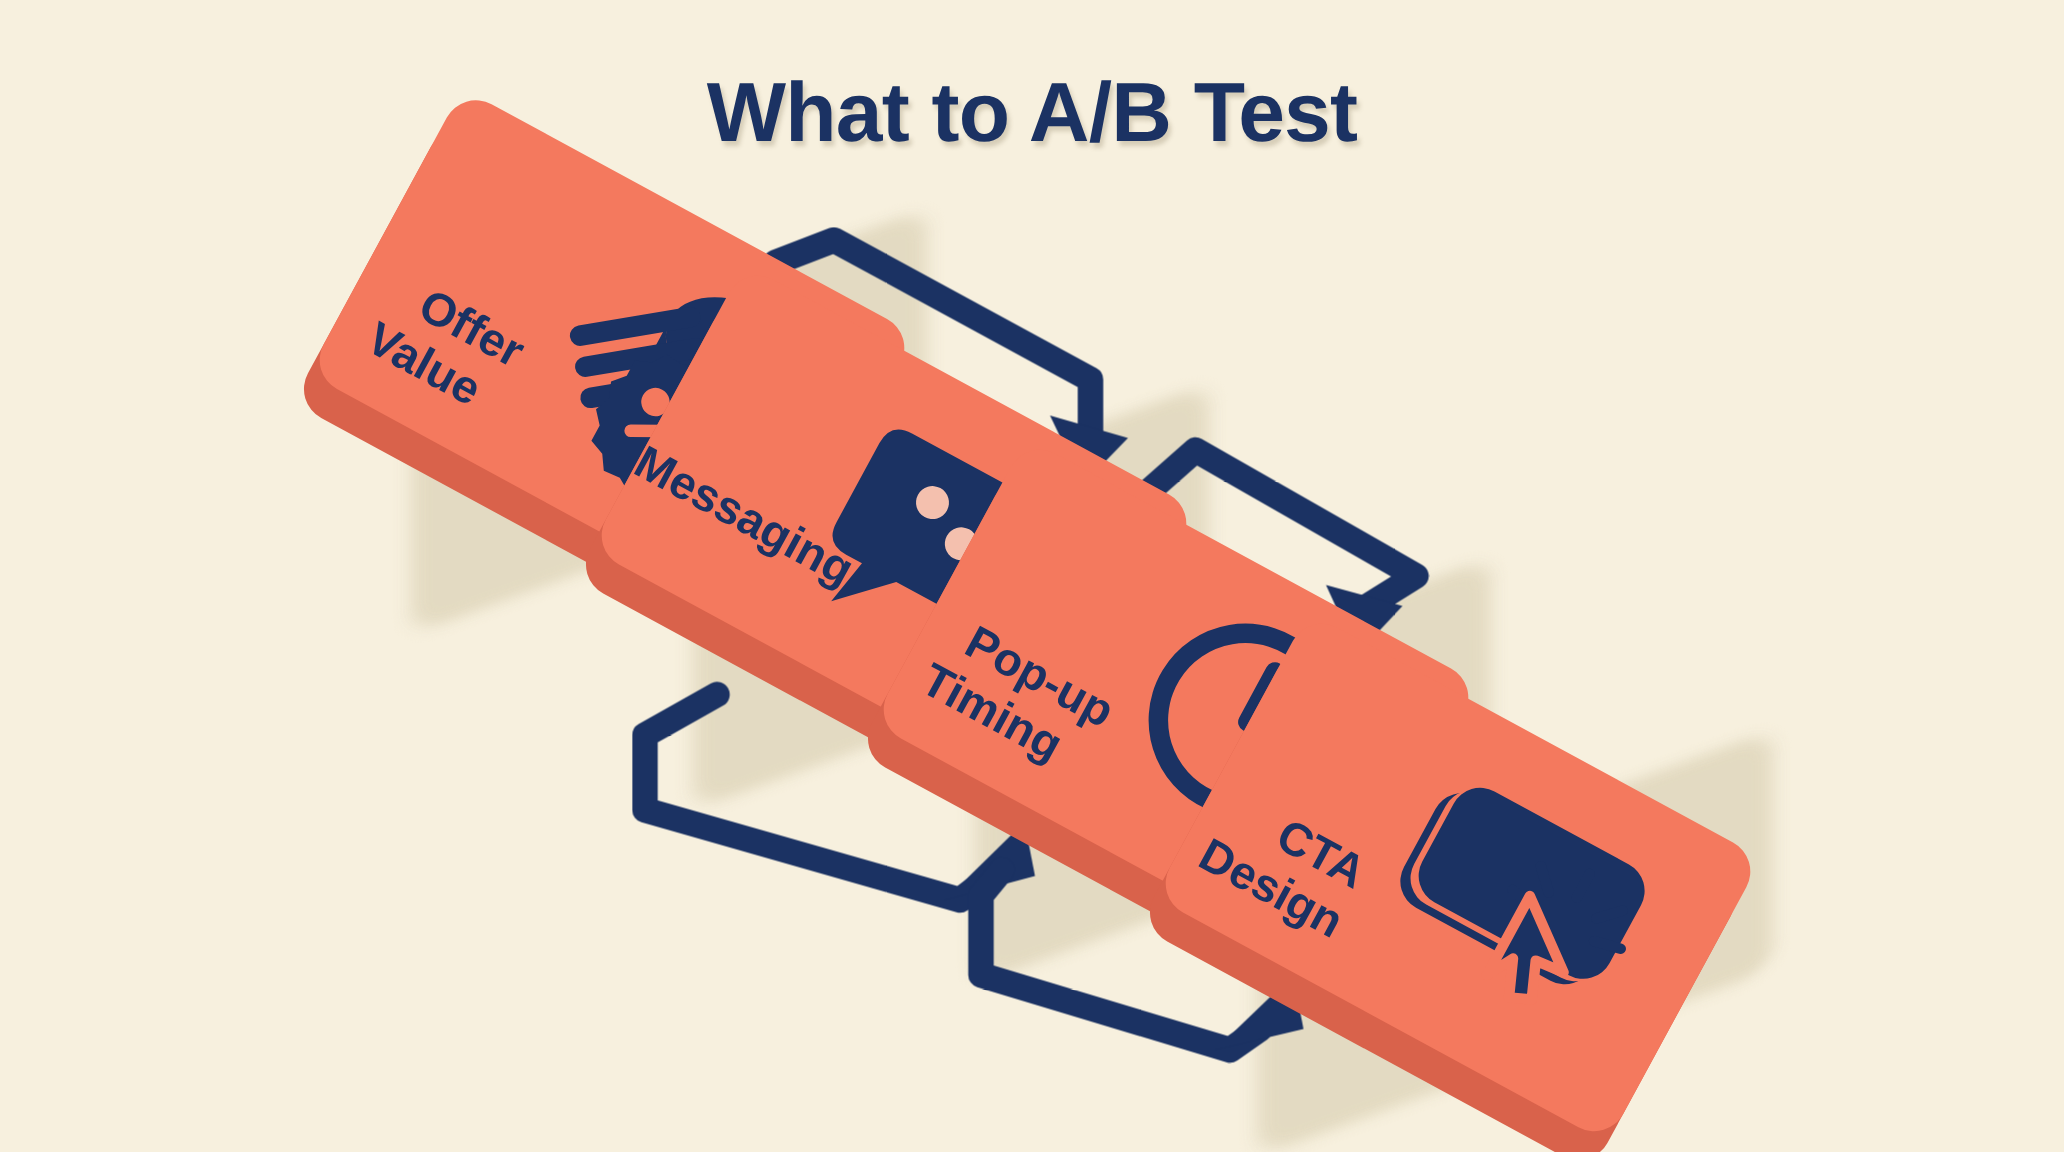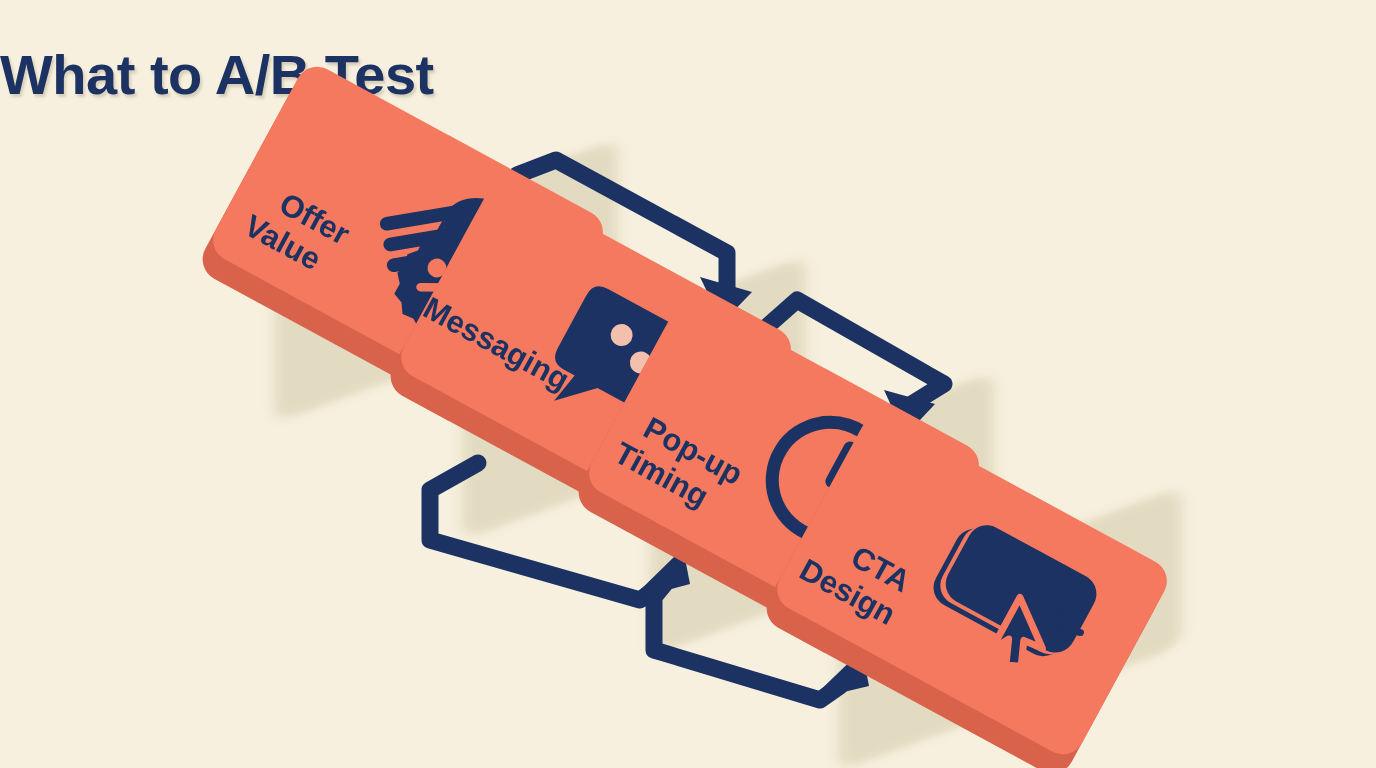--- a/index.html
+++ b/index.html
@@ -13,21 +13,21 @@
     height: 768px;
     background: #F7F0DE;
     overflow: hidden;
     font-family: "Liberation Sans", "DejaVu Sans", sans-serif;
   }
   #title {
     position: absolute;
     top: 42px;
     left: 0;
     width: 1376px;
-    text-align: left;
+    text-align: center;
     font-size: 56px;
     font-weight: bold;
     letter-spacing: -0.5px;
     color: #1B3263;
     text-shadow: 2px 3px 3px rgba(140,125,95,0.30);
     pointer-events: none;
   }
   #diagram {
     position: absolute;
     top: 0;

